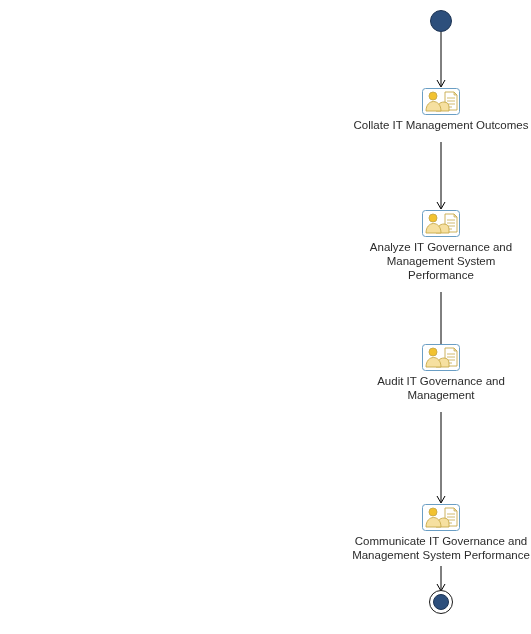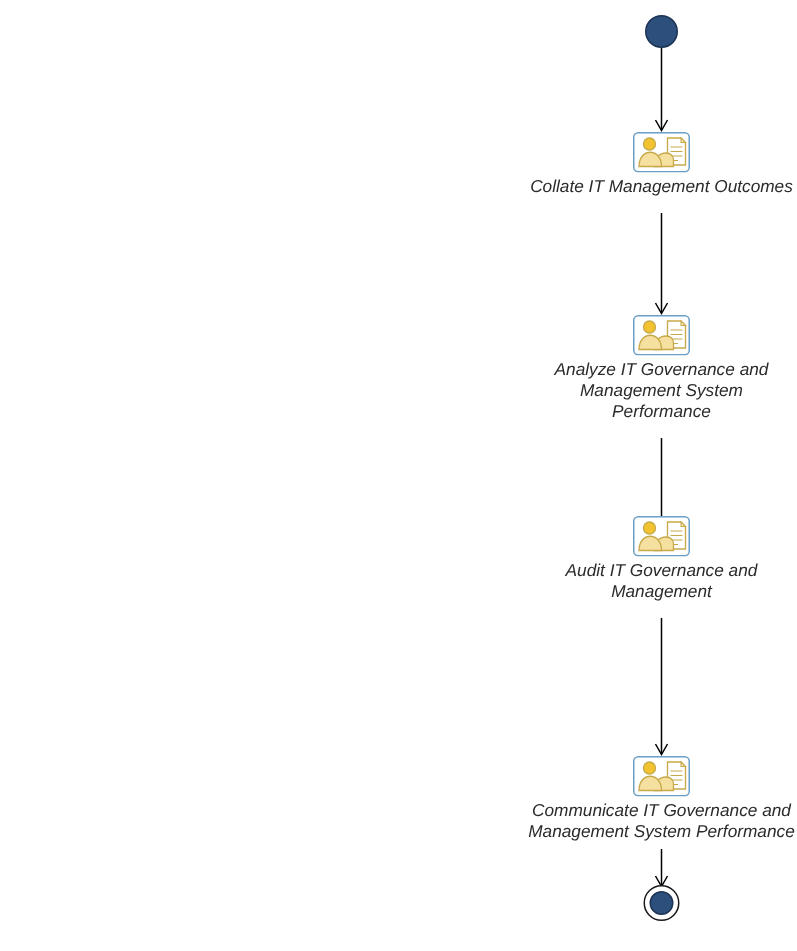--- a/index.html
+++ b/index.html
@@ -13,21 +13,20 @@
     position: relative;
     overflow: hidden;
     font-family: "Liberation Sans", sans-serif;
   }
   #canvas {
     position: absolute;
     left: 0;
     top: 0;
     width: 423px;
     height: 634px;
-    font-style: italic;
   }
 
   
   .node {
     position: absolute;
     transform: translateX(-50%);
     text-align: center;
   }
 
   

